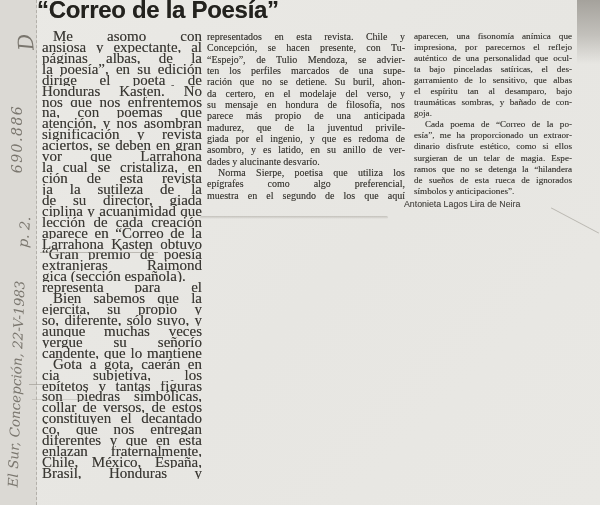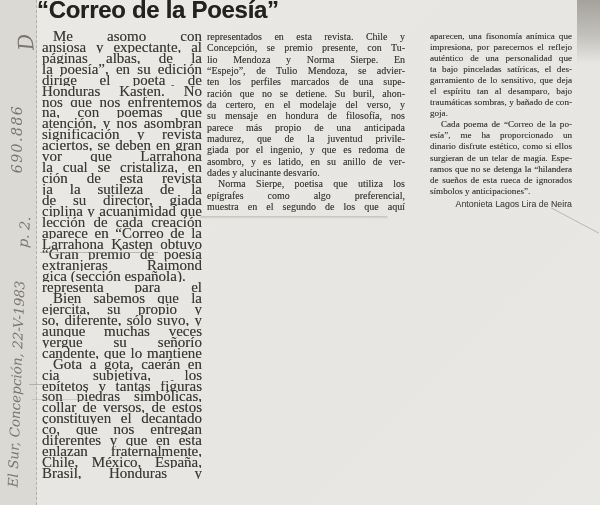--- a/index.html
+++ b/index.html
@@ -26,25 +26,25 @@
     white-space:nowrap;
   }
   .col{position:absolute;color:var(--c-ink,#3a3833);
     text-shadow:0 0 .45px rgba(58,56,51,.5);}
   .col1{left:42px;top:31px;width:160px;font-size:15px;line-height:10.93px;height:474px;overflow:hidden;}
   .col2{left:207px;top:31px;width:198px;font-size:10px;line-height:11.35px;height:184px;overflow:hidden;}
   .col3{left:414px;top:31px;width:158px;font-size:9.1px;line-height:11.05px;height:168px;overflow:hidden;}
   .ln{text-align:justify;text-align-last:justify;overflow:hidden;}
   .col1 .ln{height:10.93px;}
   .col2 .ln{height:11.35px;}
-  .col3 .ln{height:11.05px;margin-left:16px;}
+  .col3 .ln{height:11.05px;}
   .ln.ind{text-indent:11px;}
   .ln.end{text-align-last:left;}
   .byline{position:absolute;left:404px;top:199px;width:168px;
-    text-align:right;font-family:"Liberation Sans", sans-serif;
+    font-family:"Liberation Sans", sans-serif;
     font-size:8.8px;color:#4c4a46;text-shadow:0 0 .4px rgba(70,68,64,.45);}
   
   .hand{position:absolute;font-family:"DejaVu Serif", serif;font-style:italic;
     color:var(--c-handwriting,#7a766e);white-space:nowrap;text-align:center;}
   .hand-d{left:6px;top:30px;width:40px;font-size:21px;transform:rotate(-96deg);}
   .hand-num{left:-26px;top:131px;width:86px;font-size:14px;letter-spacing:1.5px;transform:rotate(-90deg);}
   .hand-page{left:2px;top:224px;width:44px;font-size:14px;transform:rotate(-85deg);}
   .hand-src{left:-105px;top:376px;width:242px;font-size:13.5px;transform:rotate(-88deg);}
   
   .mark{position:absolute;height:1px;background:#98948c;}
@@ -103,42 +103,41 @@
       <div class="ln">collar de versos, de estos poemas, que</div>
       <div class="ln">constituyen el decantado florilegio líri-</div>
       <div class="ln">co, que nos entregan poetas de 10 países</div>
       <div class="ln">diferentes y que en esta publicación, se</div>
       <div class="ln">enlazan fraternalmente, animados de</div>
       <div class="ln">Chile, México, España, Uruguay, Ar-</div>
       <div class="ln">Brasil, Honduras y Bolivia, están</div>
     </div>
   <div class="col col2">
       <div class="ln">representados en esta revista. Chile y</div>
-      <div class="ln">Concepción, se premio presente, con Tu-</div>
-      <div class="ln">lio Mendoza y Norma Sierpe. En</div>
+      <div class="ln">Concepción, se hacen presente, con Tu-</div>
       <div class="ln">“Espejo”, de Tulio Mendoza, se advier-</div>
       <div class="ln">ten los perfiles marcados de una supe-</div>
       <div class="ln">ración que no se detiene. Su buril, ahon-</div>
       <div class="ln">da certero, en el modelaje del verso, y</div>
       <div class="ln">su mensaje en hondura de filosofía, nos</div>
       <div class="ln">parece más propio de una anticipada</div>
       <div class="ln">madurez, que de la juventud privile-</div>
       <div class="ln">giada por el ingenio, y que es redoma de</div>
       <div class="ln">asombro, y es latido, en su anillo de ver-</div>
       <div class="ln end">dades y alucinante desvarío.</div>
       <div class="ln ind">Norma Sierpe, poetisa que utiliza los</div>
       <div class="ln">epígrafes como algo preferencial,</div>
       <div class="ln">muestra en el segundo de los que aquí</div>
     </div>
   <div class="col col3">
       <div class="ln">aparecen, una fisonomía anímica que</div>
       <div class="ln">impresiona, por parecernos el reflejo</div>
       <div class="ln">auténtico de una personalidad que ocul-</div>
       <div class="ln">ta bajo pinceladas satíricas, el des-</div>
-      <div class="ln">garramiento de lo sensitivo, que deja</div>
+      <div class="ln">garramiento de lo sensitivo, que albas</div>
       <div class="ln">el espíritu tan al desamparo, bajo</div>
       <div class="ln">traumáticas sombras, y bañado de con-</div>
       <div class="ln end">goja.</div>
       <div class="ln ind">Cada poema de “Correo de la po-</div>
       <div class="ln">esía”, me ha proporcionado un extraor-</div>
       <div class="ln">dinario disfrute estético, como si ellos</div>
       <div class="ln">surgieran de un telar de magia. Espe-</div>
       <div class="ln">ramos que no se detenga la “hilandera</div>
       <div class="ln">de sueños de esta rueca de ignorados</div>
       <div class="ln end">símbolos y anticipaciones”.</div>

